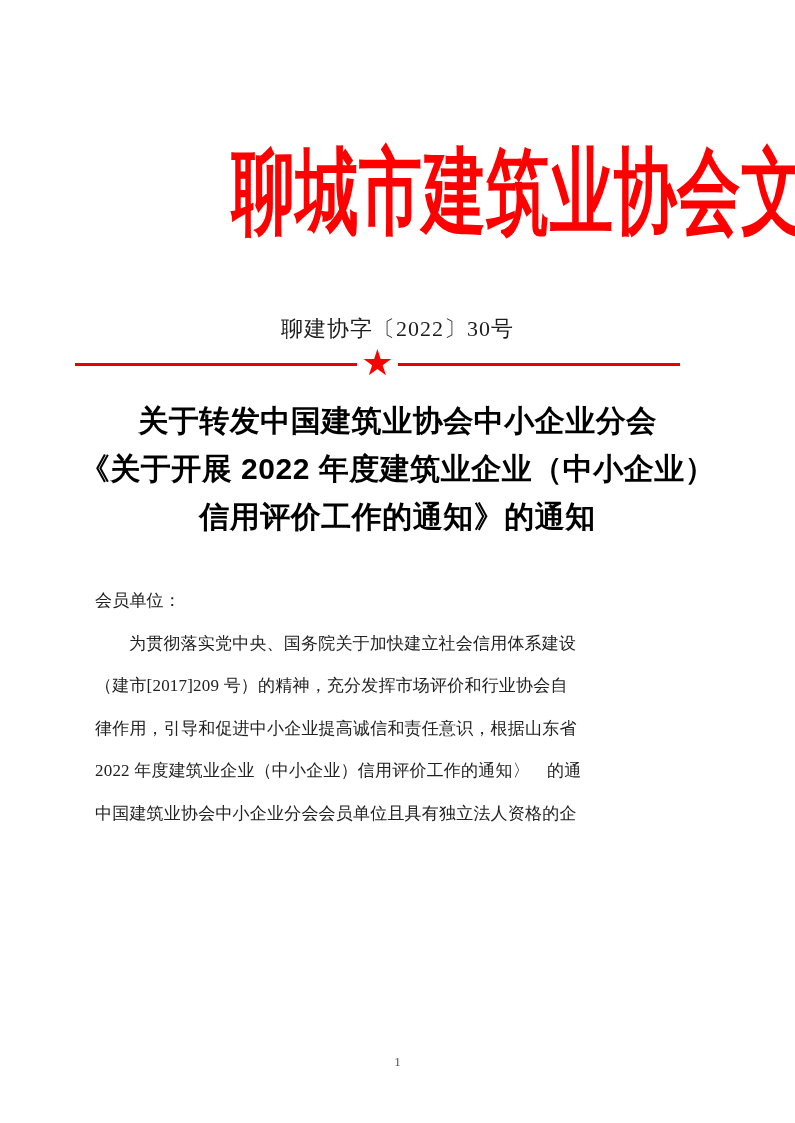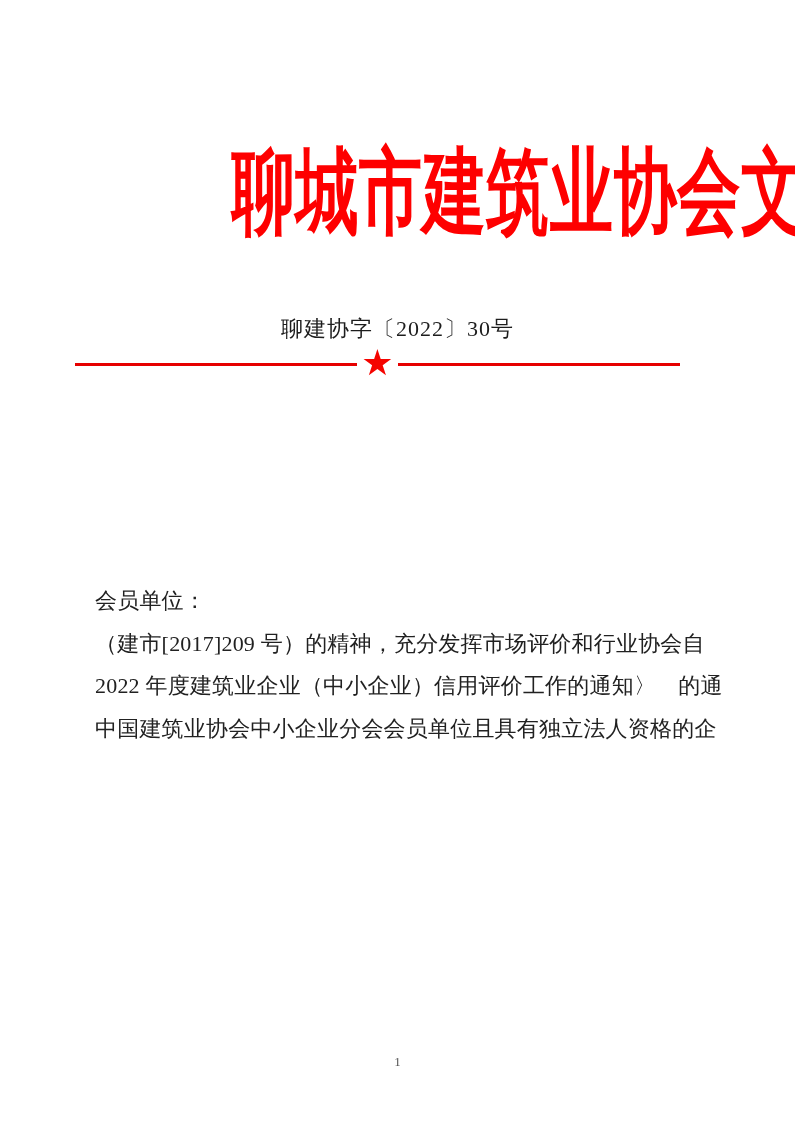--- a/index.html
+++ b/index.html
@@ -67,21 +67,21 @@
     font-weight:bold;
     font-size:30px;
     line-height:48px;
     color:#000000;
     letter-spacing:0.5px;
   }
   
   .body-text {
     position:absolute;
     top:580px; left:95px; width:618px;
-    font-size:22px;
+    font-size:17px;
     line-height:42.5px;
     color:#212121;
     letter-spacing:0.2px;
   }
   .body-text .line { white-space:nowrap; }
   .body-text .indent { text-indent:2em; }
   
   .pagenum {
     position:absolute;
     top:1054px; left:0; right:0;
@@ -101,23 +101,30 @@
   </div>
 
   <div class="docnum">聊建协字〔2022〕30号</div>
 
   <div class="divider">
     <span class="seg"></span>
     <span class="star">★</span>
     <span class="seg"></span>
   </div>
 
+  <div class="title">
+    <div>关于转发中国建筑业协会中小企业分会</div>
+    <div>《关于开展 2022 年度建筑业企业（中小企业）</div>
+    <div>信用评价工作的通知》的通知</div>
+  </div>
 
   <div class="body-text">
     <div class="line">会员单位：</div>
+    <div class="line indent">为贯彻落实党中央、国务院关于加快建立社会信用体系建设</div>
     <div class="line">（建市[2017]209 号）的精神，充分发挥市场评价和行业协会自</div>
+    <div class="line">律作用，引导和促进中小企业提高诚信和责任意识，根据山东省</div>
     <div class="line">2022 年度建筑业企业（中小企业）信用评价工作的通知〉　的通</div>
     <div class="line">中国建筑业协会中小企业分会会员单位且具有独立法人资格的企</div>
   </div>
 
   <div class="pagenum">1</div>
 
 </div>
 
 </body></html>

